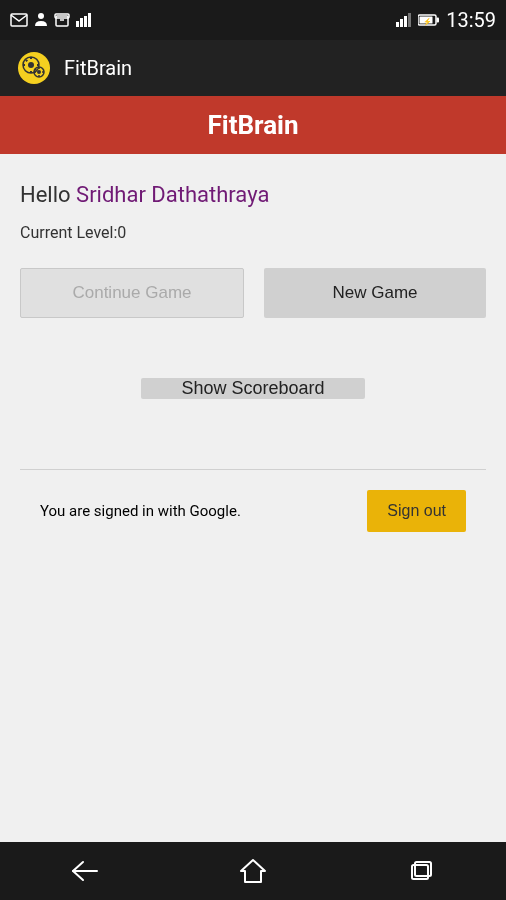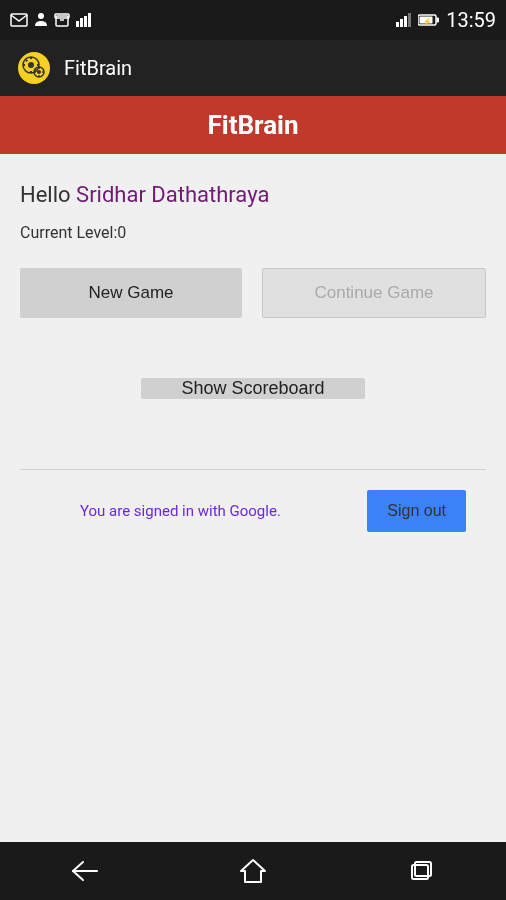--- a/index.html
+++ b/index.html
@@ -152,26 +152,25 @@
     .footer {
       display: flex;
       align-items: center;
       justify-content: space-between;
       padding: 20px 20px;
       background: #f0f0f0;
     }
 
     .signed-in-text {
       font-size: 15px;
-      color: #6d28d9;
-      margin-left: 40px;
+      color: #000000;
     }
 
     .btn-sign-out {
-      background: #3b82f6;
+      background: #eab308;
       color: #333;
       border: none;
       border-radius: 2px;
       padding: 12px 20px;
       font-size: 16px;
       cursor: pointer;
       font-family: Arial, sans-serif;
     }
 
     
@@ -274,22 +273,22 @@
 </div>
 
 <div class="main-content">
   <div class="hello-text">
     <span>Hello</span>
     <span class="username">Sridhar Dathathraya</span>
   </div>
   <div class="info-text">Current Level:0</div>
 
   <div class="buttons-row">
+    <button class="btn btn-continue">Continue Game</button>
     <button class="btn btn-new-game">New Game</button>
-    <button class="btn btn-continue">Continue Game</button>
   </div>
 
   <div class="scoreboard-section">
     <button class="btn-scoreboard">Show Scoreboard</button>
   </div>
 
   <div class="divider"></div>
 
   <div class="footer">
     <span class="signed-in-text">You are signed in with Google.</span>

